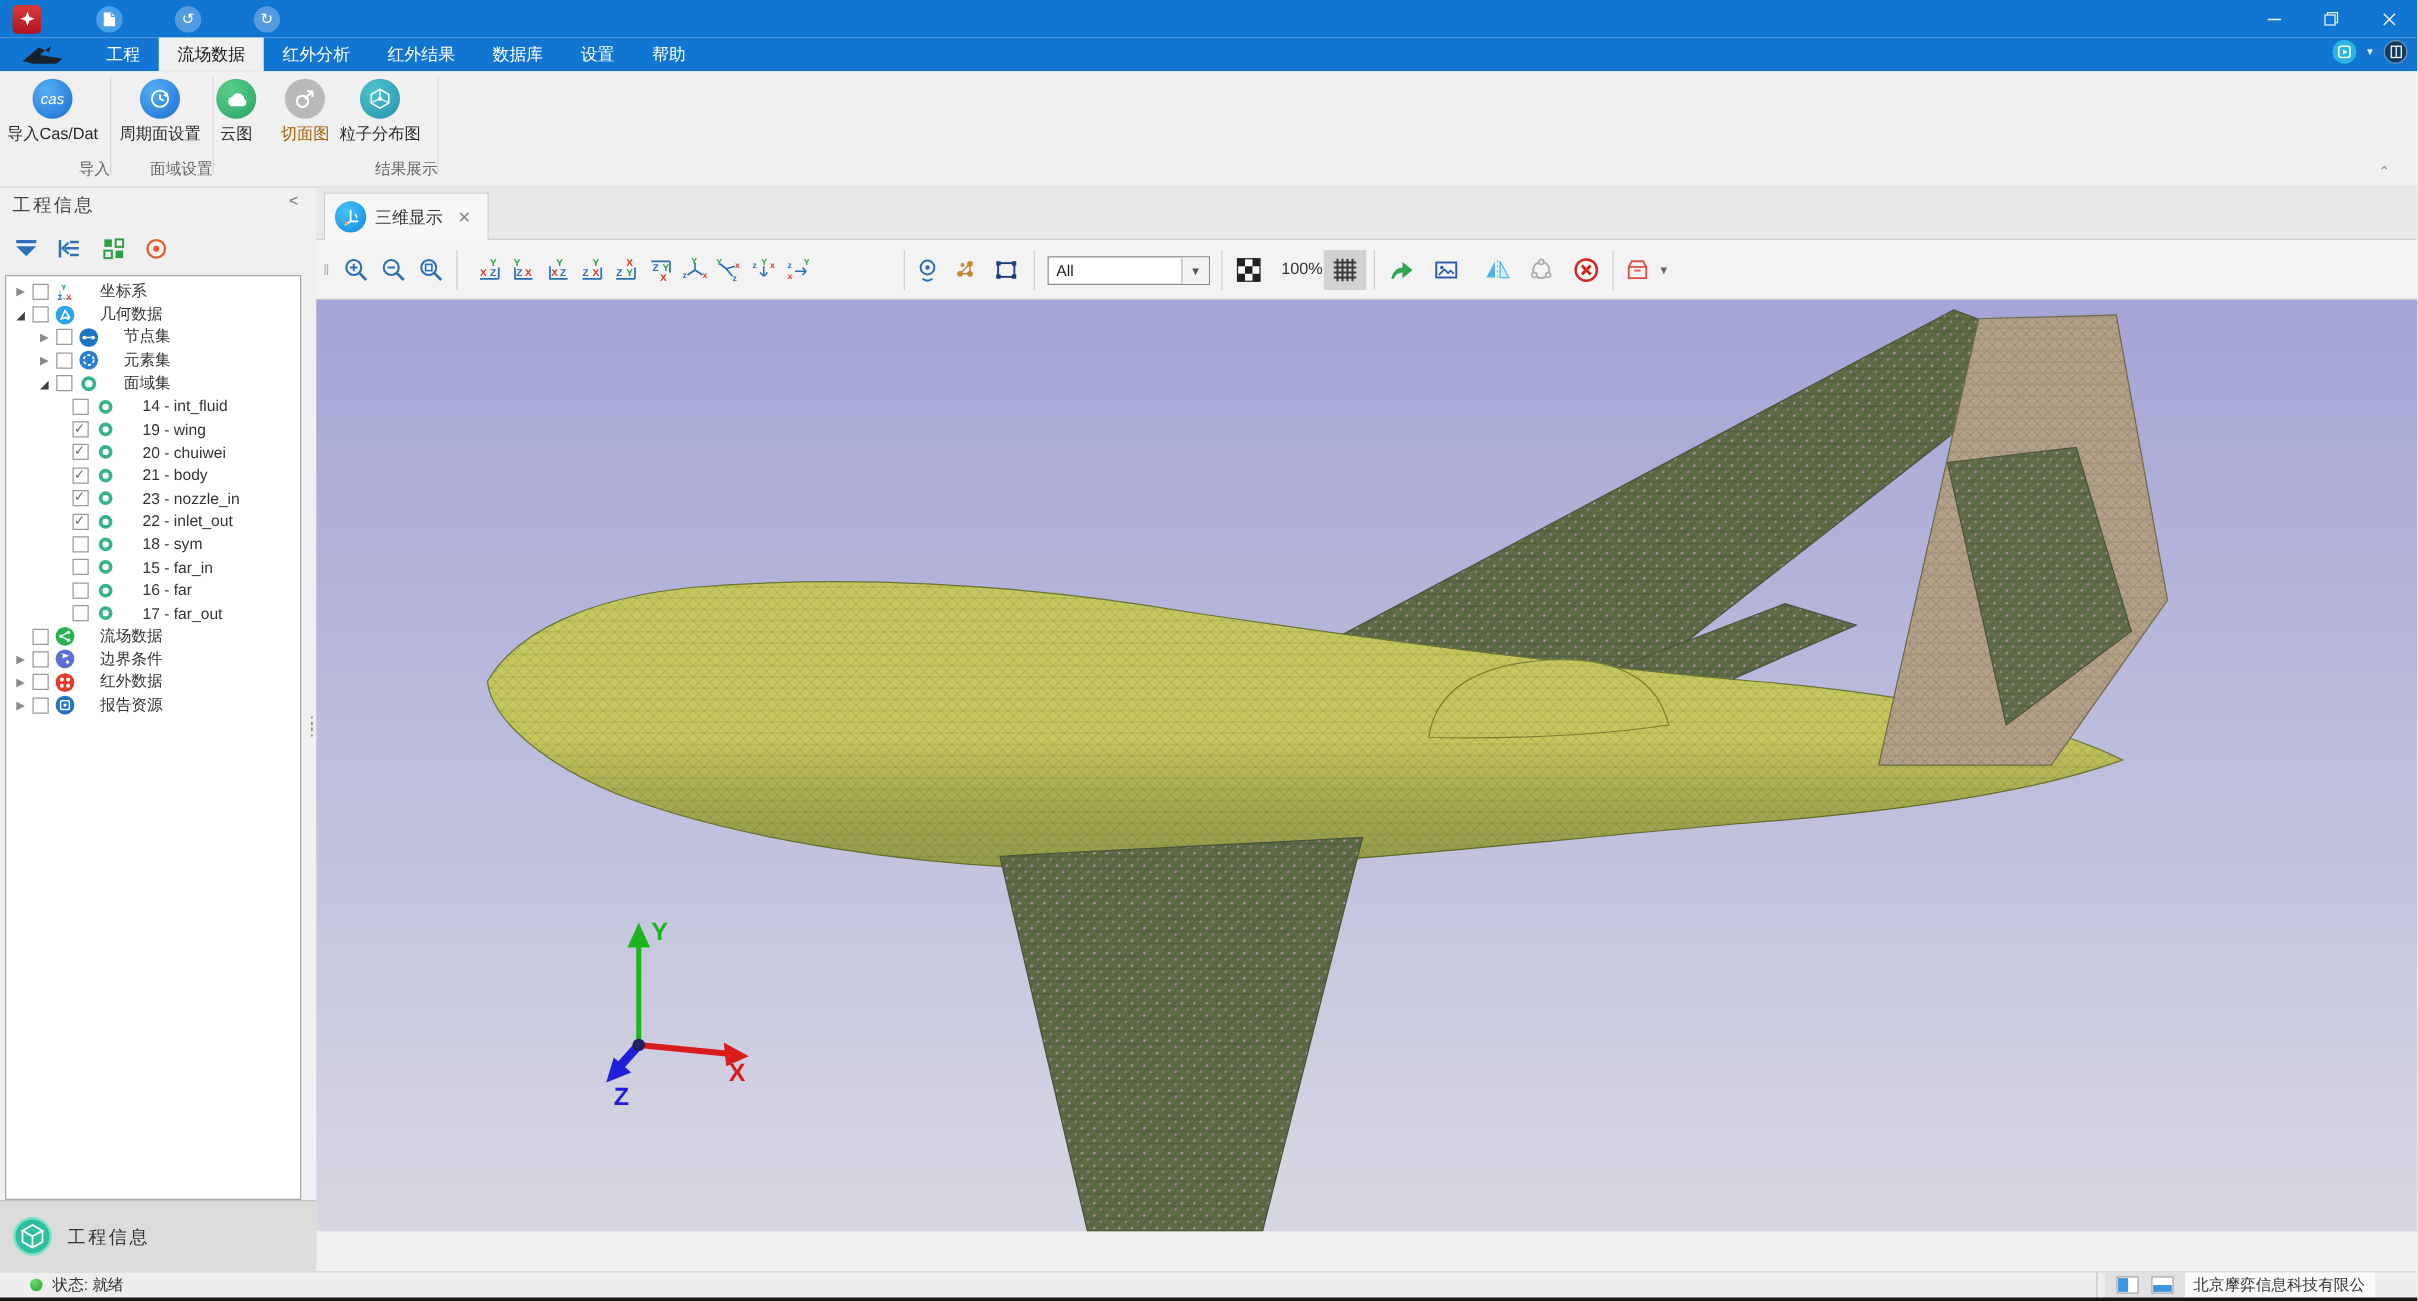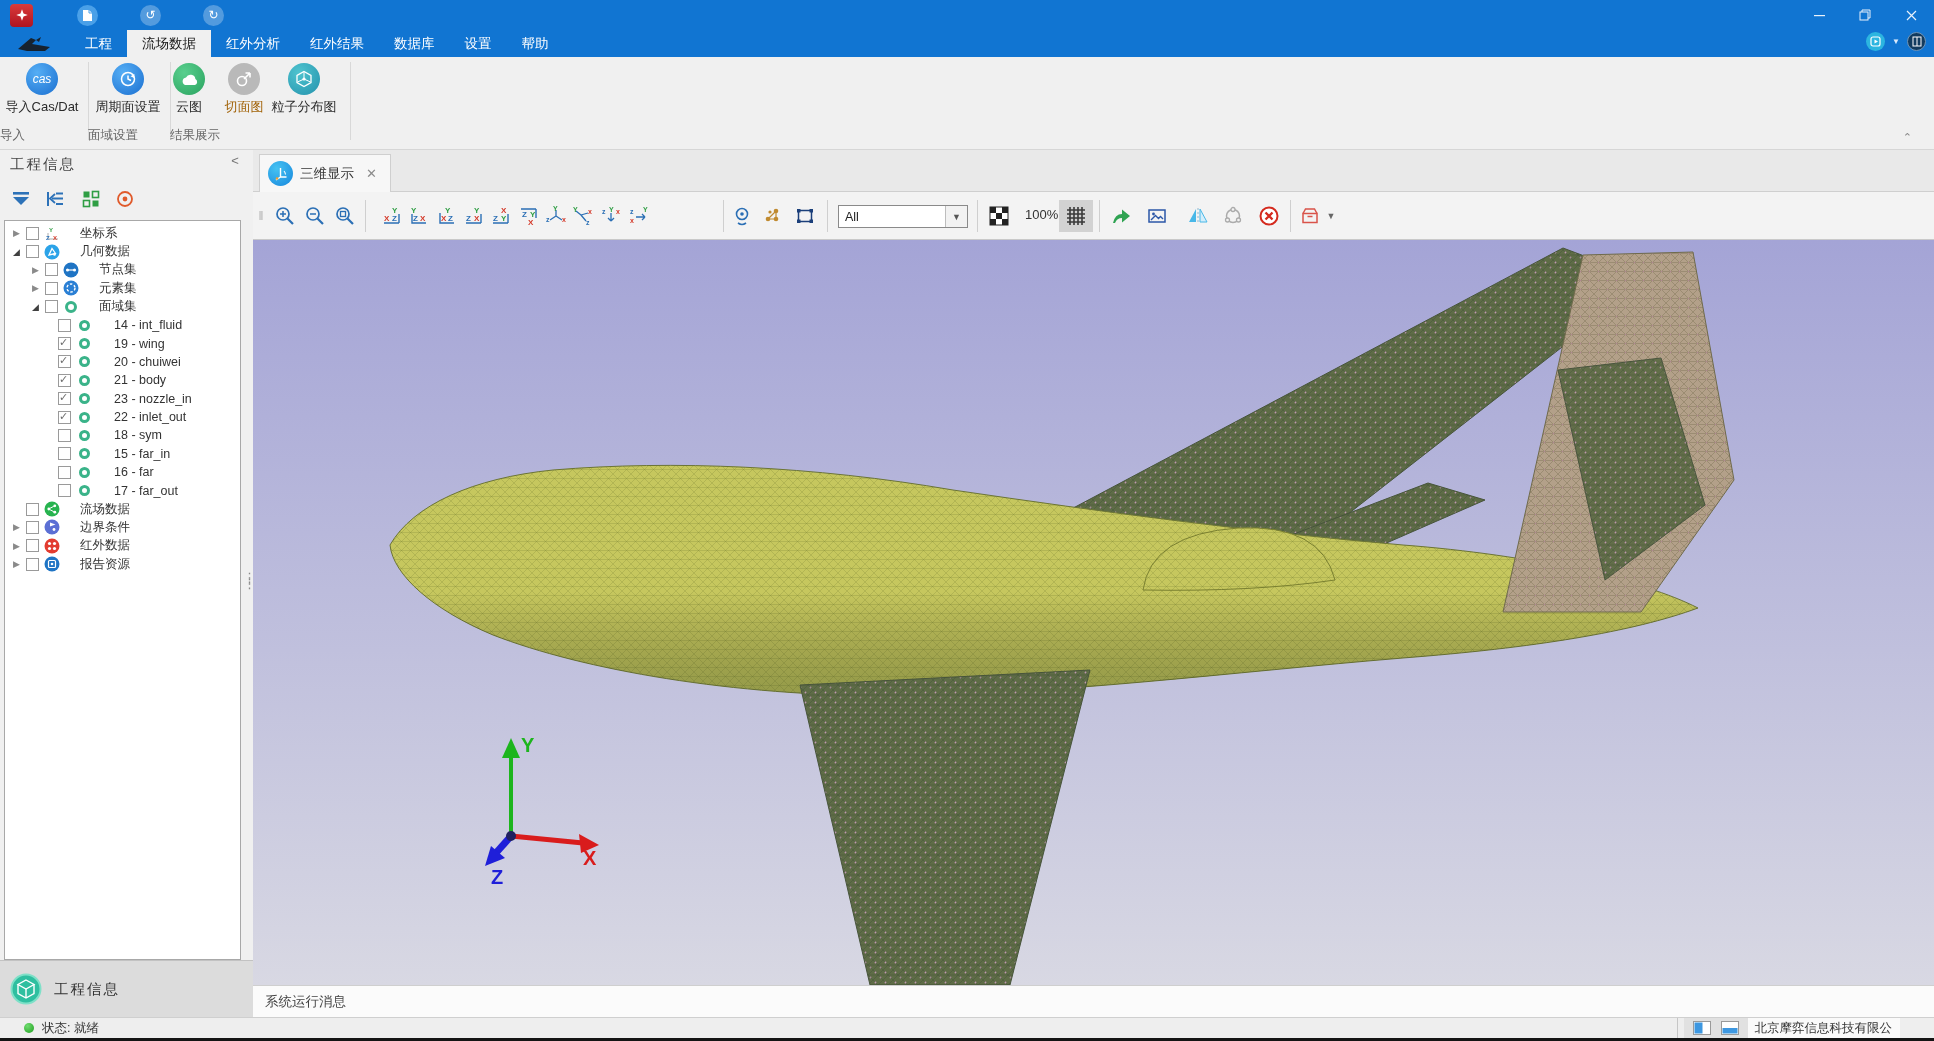--- a/index.html
+++ b/index.html
@@ -32,21 +32,21 @@
   .ribbon { left:0; top:57px; width:1934px; height:93px; background:#f0f0f0; border-bottom:1px solid #d6d6d6; }
   .rb-btn { position:absolute; top:4px; text-align:center; width:84px; }
   .rb-circle { width:32px; height:32px; border-radius:50%; margin:2px auto 3px auto; display:flex; align-items:center; justify-content:center; }
   .rb-blue { background:radial-gradient(circle at 35% 30%,#55aef5,#1b6fd0); }
   .rb-green { background:radial-gradient(circle at 35% 30%,#59cf8e,#2aa35f); }
   .rb-gray { background:#b9b9b9; }
   .rb-teal { background:radial-gradient(circle at 35% 30%,#4fc4cf,#2492ad); }
   .rb-label { font-size:13px; color:#2a2a2a; white-space:nowrap; }
   .rb-btn.disabled .rb-label { color:#a16207; }
   .rb-sep { position:absolute; top:5px; width:1px; height:78px; background:#d8d8d8; }
-  .rb-group { position:absolute; top:70px; font-size:12.5px; color:#666; text-align:left; }
+  .rb-group { position:absolute; top:70px; font-size:12.5px; color:#666; text-align:right; }
   .rb-collapse { position:absolute; right:22px; top:74px; color:#888; font-size:11px; }
 
   
   .panel-title { left:10px; top:155px; font-size:14.5px; color:#444; letter-spacing:2px; }
   .panel-collapse { left:226px; top:153px; font-size:13px; color:#777; width:18px; text-align:center; }
   .ptool { position:absolute; top:186px; width:26px; height:26px; display:flex; align-items:center; justify-content:center; }
   .tree { left:4px; top:220px; width:237px; height:740px; background:#fff; border:1px solid #a8a8a8; overflow:hidden; padding-top:3px; }
   .trow { display:flex; align-items:center; height:18.4px; font-size:12.5px; color:#333; white-space:nowrap; }
   .lv0 { padding-left:5px; } .lv1 { padding-left:24px; } .lv2 { padding-left:52px; }
   .exp { width:13px; height:13px; margin-right:2px; display:flex; align-items:center; justify-content:center; font-size:9px; color:#8a8a8a; flex:0 0 13px; }
@@ -709,23 +709,20 @@
         <polygon points="346,605 326,594 328,613" fill="#d91c1c"></polygon>
         <text x="330" y="625" font-size="20" font-weight="bold" fill="#d91c1c">X</text>
         <line x1="258" y1="596" x2="242" y2="614" stroke="#1f1fd9" stroke-width="7"></line>
         <polygon points="232,626 238,606 252,618" fill="#1f1fd9"></polygon>
         <text x="238" y="644" font-size="20" font-weight="bold" fill="#1f1fd9">Z</text>
         <circle cx="258" cy="596" r="5" fill="#202060"></circle>
       </g>
     </svg>
   </div>
 
-  <div class="msgbar abs">
-    <span>系统运行消息</span>
-  </div>
 
   <div class="statusbar abs">
     <div class="st-dot"></div>
     <div class="st-text">状态: 就绪</div>
     <div class="st-sep"></div>
     <div class="st-icons">
       <svg width="18" height="14" viewBox="0 0 18 14">
           <rect x="0.5" y="0.5" width="17" height="13" fill="#fff" stroke="#9a9a9a"></rect>
           <rect x="1.5" y="1.5" width="8" height="11" fill="#3d97e0"></rect>
         </svg>

